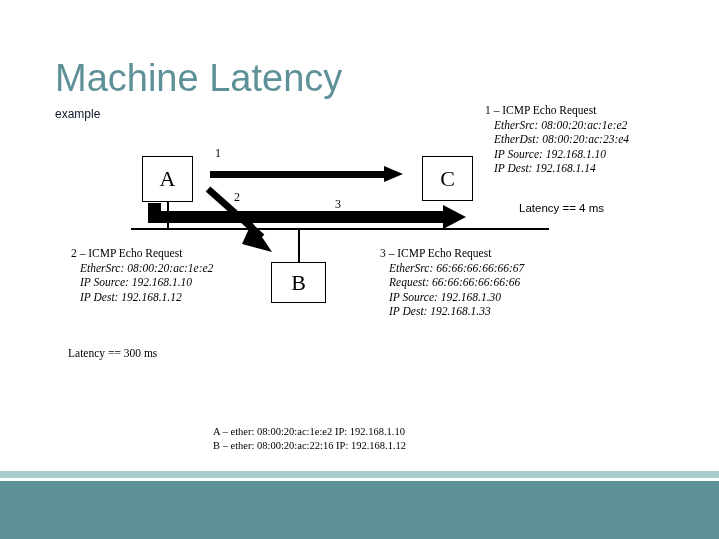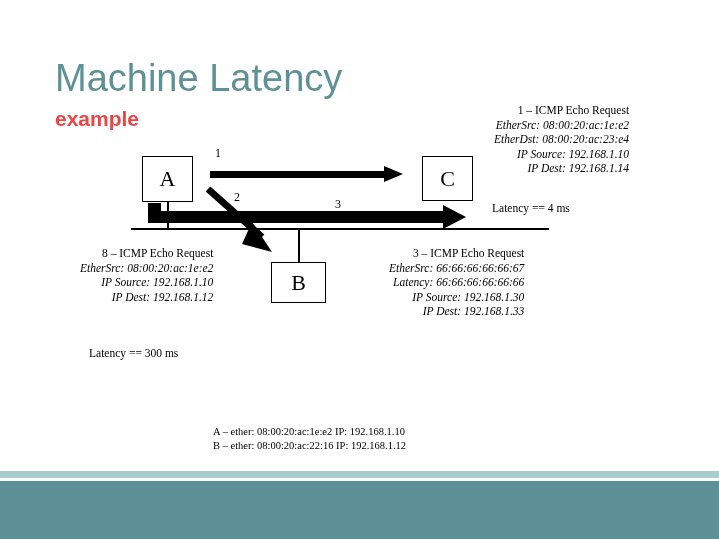--- a/index.html
+++ b/index.html
@@ -33,23 +33,23 @@
     font-weight: normal;
     color: #5e9197;
     letter-spacing: 0px;
     white-space: nowrap;
   }
   .subtitle {
     position: absolute;
     left: 55px;
     top: 107px;
     font-family: "Liberation Sans", sans-serif;
-    font-size: 21px;
-    font-weight: bold;
-    color: #ef4444;
+    font-size: 12px;
+    font-weight: normal;
+    color: #0f172a;
     white-space: nowrap;
   }
 
   
   .node {
     position: absolute;
     border: 1.5px solid #000000;
     background: #ffffff;
     box-sizing: border-box;
     display: flex;
@@ -156,31 +156,30 @@
   #label-3 { left: 335px; top: 197px; }
 
   
   .packet {
     position: absolute;
     font-family: "Liberation Serif", serif;
     font-size: 11.5px;
     color: #000000;
     line-height: 14.5px;
     white-space: nowrap;
-    text-align: right;
   }
   .packet .hdr { margin-left: 0; }
   .packet .fld { margin-left: 9px; font-style: italic; }
 
   #packet-1 { left: 485px; top: 103px; }
-  #latency-1 { position: absolute; left: 492px; top: 202px;
-               font-family: Liberation Serif, serif; font-size: 11.5px;
+  #latency-1 { position: absolute; left: 519px; top: 202px;
+               font-family: Liberation Sans, sans-serif; font-size: 11.5px;
                color: #000000; white-space: nowrap; }
   #packet-2 { left: 71px;  top: 246px; }
-  #latency-2 { position: absolute; left: 89px; top: 347px;
+  #latency-2 { position: absolute; left: 68px; top: 347px;
                font-family: "Liberation Serif", serif; font-size: 11.5px;
                color: #000000; white-space: nowrap; }
   #packet-3 { left: 380px; top: 246px; }
 
   
   .legend {
     position: absolute;
     left: 213px;
     top: 425px;
     font-family: "Liberation Serif", serif;
@@ -249,31 +248,31 @@
   <div class="packet" id="packet-1">
     <div class="hdr">1 – ICMP Echo Request</div>
     <div class="fld">EtherSrc:  08:00:20:ac:1e:e2</div>
     <div class="fld">EtherDst:  08:00:20:ac:23:e4</div>
     <div class="fld">IP Source: 192.168.1.10</div>
     <div class="fld">IP Dest: 192.168.1.14</div>
   </div>
   <div id="latency-1">Latency ==  4 ms</div>
 
   <div class="packet" id="packet-2">
-    <div class="hdr">8 – ICMP Echo Request</div>
+    <div class="hdr">2 – ICMP Echo Request</div>
     <div class="fld">EtherSrc:  08:00:20:ac:1e:e2</div>
     <div class="fld">IP Source: 192.168.1.10</div>
     <div class="fld">IP Dest: 192.168.1.12</div>
   </div>
   <div id="latency-2">Latency == 300 ms</div>
 
   <div class="packet" id="packet-3">
     <div class="hdr">3 – ICMP Echo Request</div>
     <div class="fld">EtherSrc:  66:66:66:66:66:67</div>
-    <div class="fld">Latency:  66:66:66:66:66:66</div>
+    <div class="fld">Request:  66:66:66:66:66:66</div>
     <div class="fld">IP Source: 192.168.1.30</div>
     <div class="fld">IP Dest: 192.168.1.33</div>
   </div>
 
   <div class="legend">
     <div>A – ether: 08:00:20:ac:1e:e2 IP: 192.168.1.10</div>
     <div>B – ether: 08:00:20:ac:22:16 IP: 192.168.1.12</div>
   </div>
 
   <div class="footer-stripe"></div>

